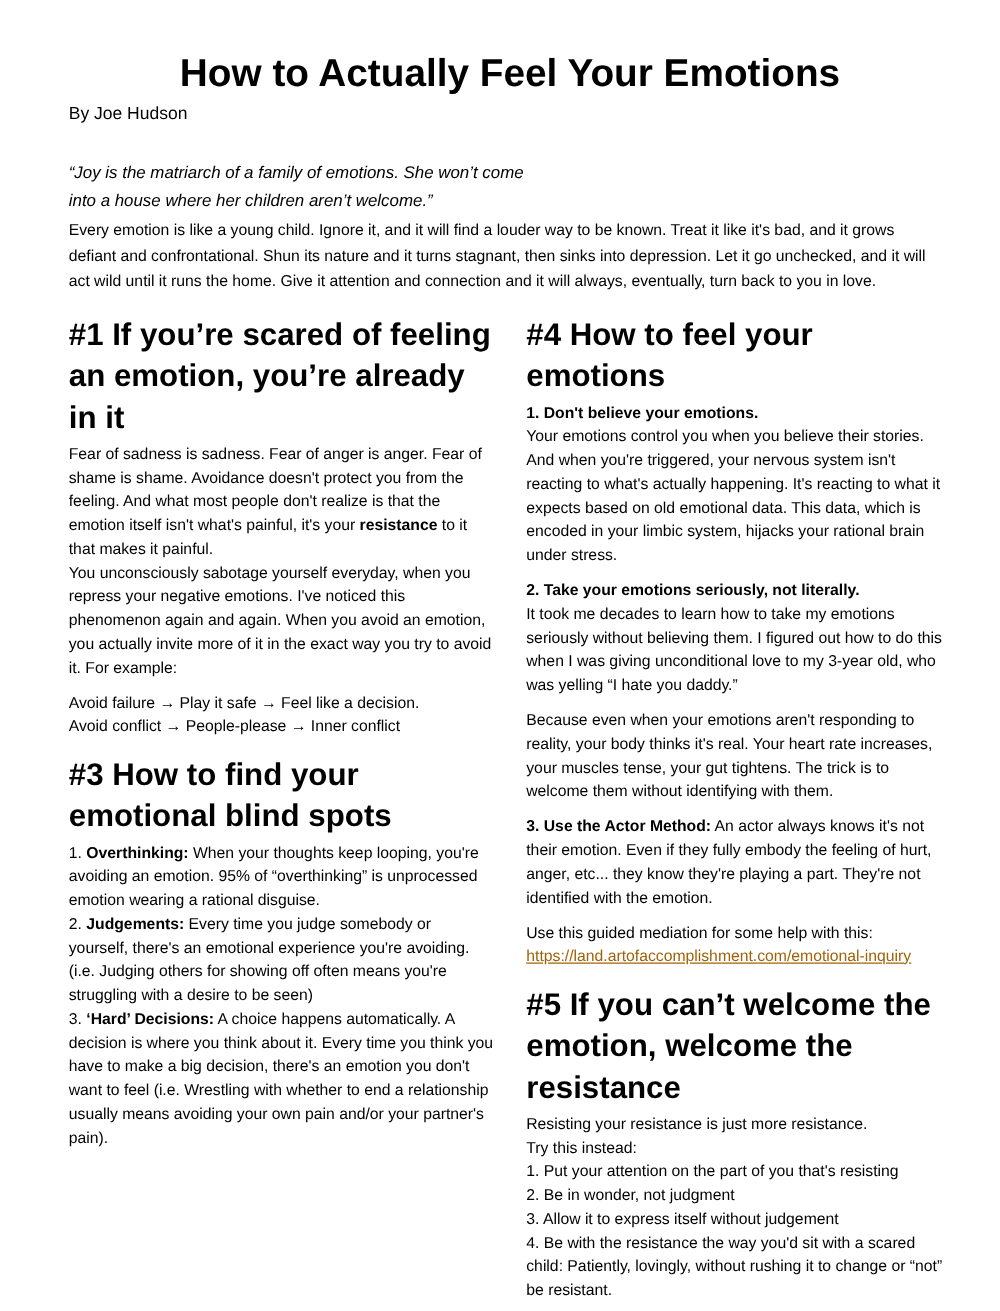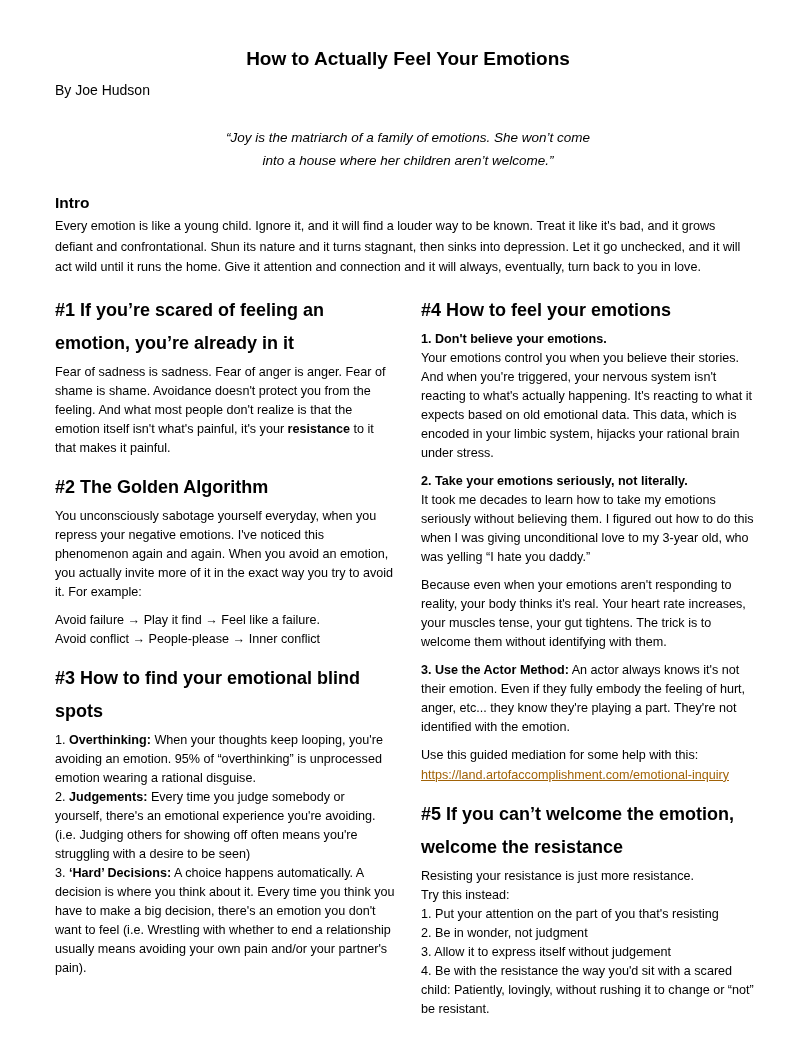--- a/index.html
+++ b/index.html
@@ -4,31 +4,31 @@
 <style>
   * { margin: 0; padding: 0; box-sizing: border-box; }
   html, body { background: #ffffff; }
   body {
     width: 800px; height: 1049px; overflow: hidden;
     font-family: "Liberation Sans", sans-serif;
     color: #000000;
   }
   .page { padding: 44px 39px 0 55px; }
 
-  .doc-title { font-size: 19px; font-weight: 700; text-align: center; line-height: 30px; }
+  .doc-title { font-size: 31px; font-weight: 700; text-align: center; line-height: 30px; }
   .byline   { font-size: 14px; text-align: left; margin-top: 7px; line-height: 18px; }
-  .quote    { text-align: center; font-style: italic; font-size: 13.5px; line-height: 23px; margin-top: 27px; }
+  .quote    { font-style: italic; font-size: 13.5px; line-height: 23px; margin-top: 27px; }
 
   .intro-heading { font-size: 15.5px; font-weight: 700; margin-top: 20px; line-height: 22px; }
   .intro-body    { font-size: 12.6px; line-height: 20.5px; margin-top: 2px; max-width: 696px; }
 
   .columns { display: flex; gap: 26px; margin-top: 16px; }
   .col { width: 340px; flex: 0 0 340px; }
 
-  h3.sec-heading { font-size: 18px; font-weight: 700; line-height: 33px; margin: 13px 0 3px 0; }
+  h3.sec-heading { font-size: 25px; font-weight: 700; line-height: 33px; margin: 13px 0 3px 0; }
   .col section:first-child h3.sec-heading { margin-top: 0; }
 
   .body-text, .line { font-size: 12.6px; line-height: 19px; }
   .gap-before { margin-top: 9px; }
   .b, .subhead { font-weight: 700; }
   .nowrap { white-space: nowrap; }
 
   .doc-link {
     color: #a16207; text-decoration: underline;
     font-size: 12.6px; line-height: 19px; cursor: pointer;
@@ -41,37 +41,35 @@
 <div class="page">
 
   <h1 class="doc-title">How to Actually Feel Your Emotions</h1>
   <div class="byline">By Joe Hudson</div>
 
   <div class="quote">
     <div>“Joy is the matriarch of a family of emotions. She won’t come</div>
     <div>into a house where her children aren’t welcome.”</div>
   </div>
 
-  <div class="intro-heading">Intro</div>
   <p class="intro-body">Every emotion is like a young child. Ignore it, and it will find a louder way to be known. Treat it like it's bad, and it grows defiant and confrontational. Shun its nature and it turns stagnant, then sinks into depression. Let it go unchecked, and it will act wild until it runs the home. Give it attention and connection and it will always, eventually, turn back to you in love.</p>
 
   <div class="columns">
 
     <div class="col">
 
       <section>
         <h3 class="sec-heading">#1 If you’re scared of feeling an emotion, you’re already in it</h3>
         <p class="body-text"><span>Fear of sadness is sadness. Fear of anger is anger. Fear of shame is shame. Avoidance doesn't protect you from the feeling. And what most people don't realize is that the emotion itself isn't what's painful, it's your </span><span class="b">resistance</span><span> to it that makes it painful.</span></p>
       </section>
 
       <section>
-        <h3 class="sec-heading">#2 The Golden Algorithm</h3>
         <p class="body-text">You unconsciously sabotage yourself everyday, when you repress your negative emotions. I've noticed this phenomenon again and again. When you avoid an emotion, you actually invite more of it in the exact way you try to avoid it. For example:</p>
         <div class="gap-before">
-          <div class="line nowrap">Avoid failure → Play it find → Feel like a failure.</div>
+          <div class="line nowrap">Avoid failure → Play it safe → Feel like a decision.</div>
           <div class="line nowrap">Avoid conflict → People-please → Inner conflict</div>
         </div>
       </section>
 
       <section>
         <h3 class="sec-heading">#3 How to find your emotional blind spots</h3>
         <p class="body-text"><span>1. </span><span class="b">Overthinking:</span><span> When your thoughts keep looping, you're avoiding an emotion. 95% of “overthinking” is unprocessed emotion wearing a rational disguise.</span></p>
         <p class="body-text"><span>2. </span><span class="b">Judgements:</span><span> Every time you judge somebody or yourself, there's an emotional experience you're avoiding. (i.e. Judging others for showing off often means you're struggling with a desire to be seen)</span></p>
         <p class="body-text"><span>3. </span><span class="b">‘Hard’ Decisions:</span><span> A choice happens automatically. A decision is where you think about it. Every time you think you have to make a big decision, there's an emotion you don't want to feel (i.e. Wrestling with whether to end a relationship usually means avoiding your own pain and/or your partner's pain).</span></p>
       </section>

